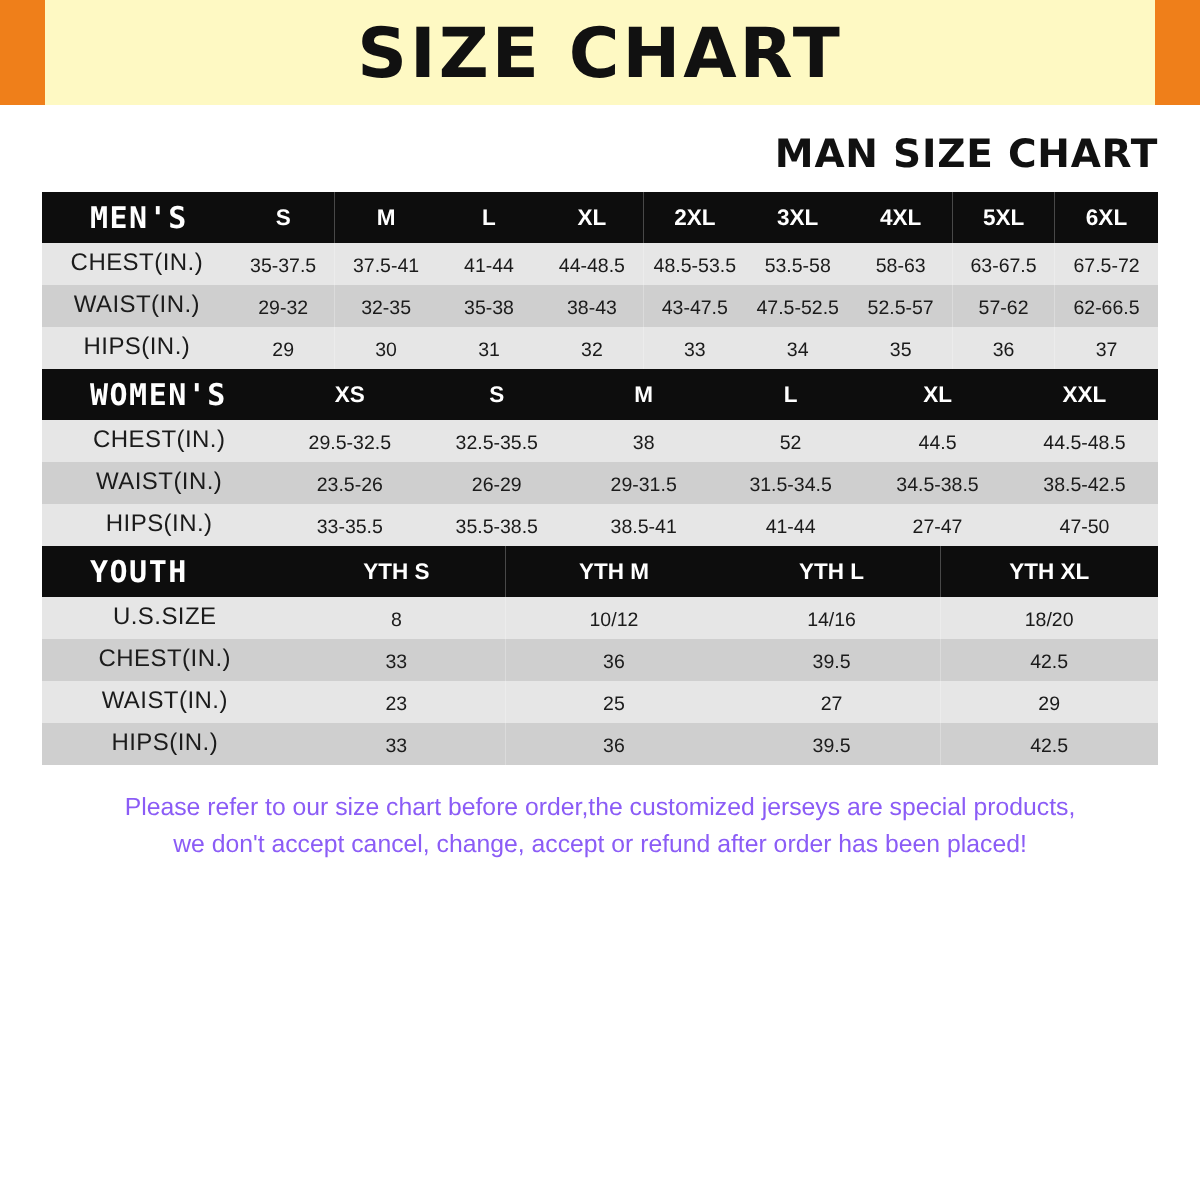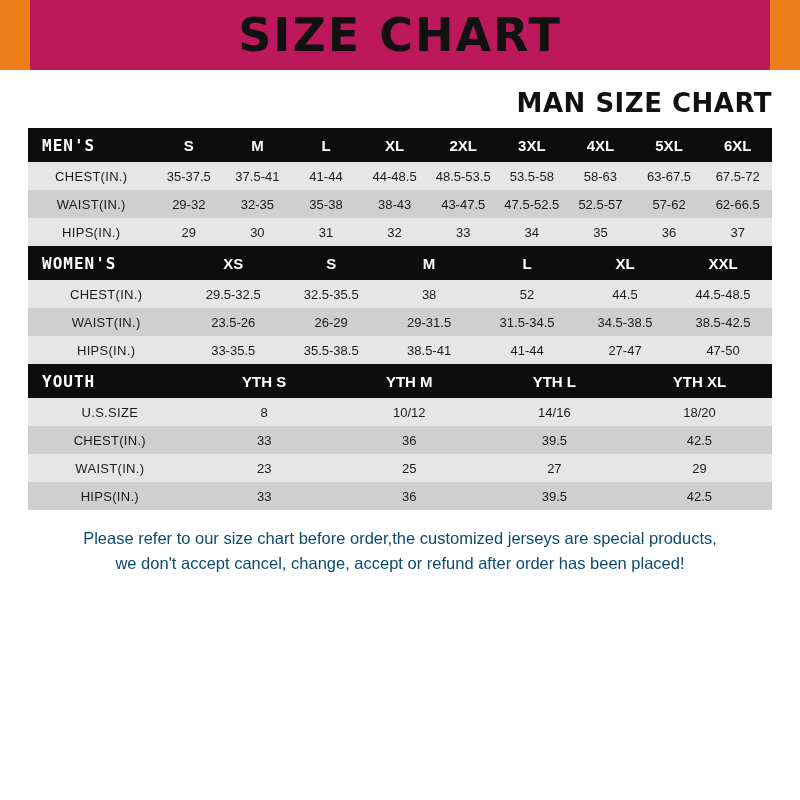--- a/index.html
+++ b/index.html
@@ -29,21 +29,21 @@
   }
   .side-bar.left { left: 0; }
   .side-bar.right { right: 0; }
 
   .header-band {
     position: absolute;
     top: 0;
     left: 30px;
     right: 30px;
     height: 70px;
-    background: #be185d;
+    background: #fef9c3;
     display: flex;
     align-items: center;
     justify-content: center;
   }
   .header-title {
     font-family: "DejaVu Sans", sans-serif;
     font-weight: bold;
     font-size: 46px;
     letter-spacing: 2px;
     color: #111111;
@@ -84,44 +84,44 @@
   }
   table.size-table thead th {
     background: #0d0d0d;
     color: #ffffff;
     font-size: 15px;
     height: 34px;
     font-weight: bold;
   }
   table.size-table thead th.corner {
     text-align: left;
-    padding-left: 14px;
+    padding-left: 32px;
     font-family: "DejaVu Sans Mono", monospace;
-    font-size: 16px;
+    font-size: 20px;
     letter-spacing: 1px;
     margin-top: 12px;
   }
   table.size-table tbody tr.row-light td { background: #e6e6e6; }
   table.size-table tbody tr.row-dark td { background: #cfcfcf; }
   table.size-table tbody td.rowhead {
     font-family: "Liberation Sans", sans-serif;
-    font-size: 13px;
+    font-size: 16px;
     letter-spacing: 0.3px;
     text-align: center;
   }
   
   .tbl-men col.c0 { width: 17%; }
   .tbl-women col.c0 { width: 21%; }
   .tbl-youth col.c0 { width: 22%; }
   .tbl-youth col.cx { width: 19.5%; }
 
   .footer-note {
     margin-top: 16px;
     text-align: center;
-    color: #0c4a6e;
+    color: #8b5cf6;
     font-size: 16.5px;
     line-height: 1.5;
     font-family: "Liberation Sans", sans-serif;
     padding: 0 4px;
   }
 </style>
 </head>
 <body>
 
 <div class="page">

